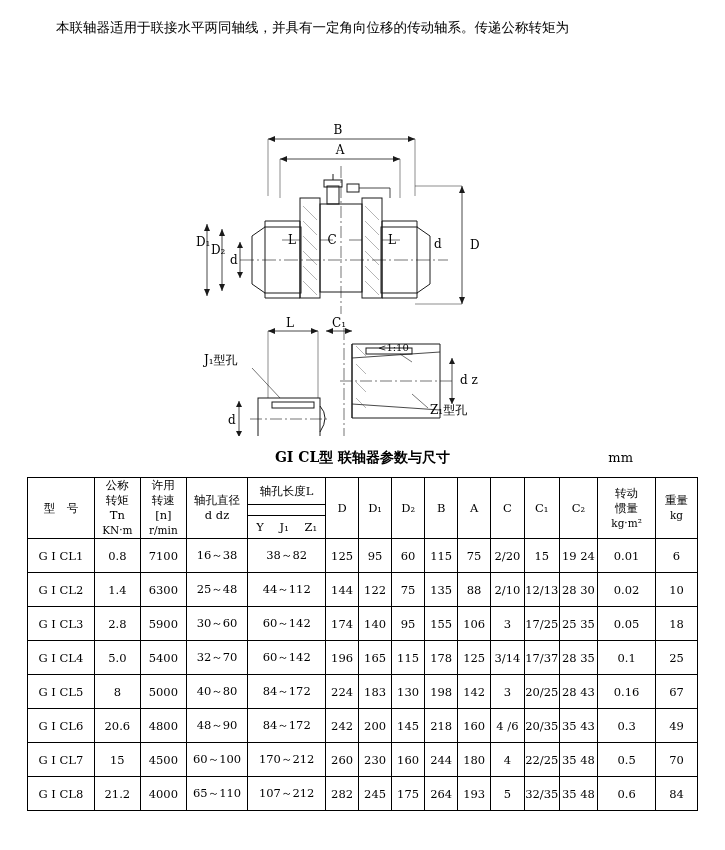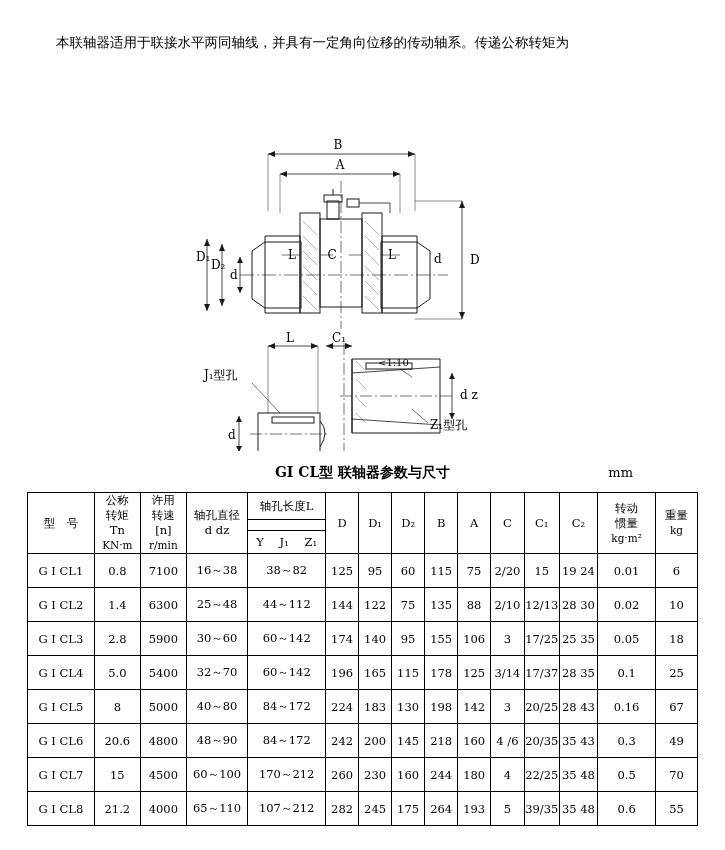--- a/index.html
+++ b/index.html
@@ -17,21 +17,21 @@
   }
   .page {
     width: 725px;
     height: 850px;
     position: relative;
     box-sizing: border-box;
   }
 
   
   .intro {
-    margin: 29px 28px 0 28px;
+    margin: 14px 28px 0 28px;
     font-size: 13.5px;
     line-height: 26px;
     text-align: justify;
     font-family: "DejaVu Serif", "Liberation Serif", serif;
   }
   .intro .indent { display: inline-block; width: 28px; }
 
   
   .drawing {
     position: relative;
@@ -431,21 +431,21 @@
         <td>21.2</td>
         <td>4000</td>
         <td>65～110</td>
         <td>107～212</td>
         <td>282</td>
         <td>245</td>
         <td>175</td>
         <td>264</td>
         <td>193</td>
         <td>5</td>
-        <td>39/35</td>
+        <td>32/35</td>
         <td>35 48</td>
         <td>0.6</td>
-        <td>55</td>
+        <td>84</td>
       </tr>
     </tbody>
   </table>
 
 </div>
 
 </body></html>

